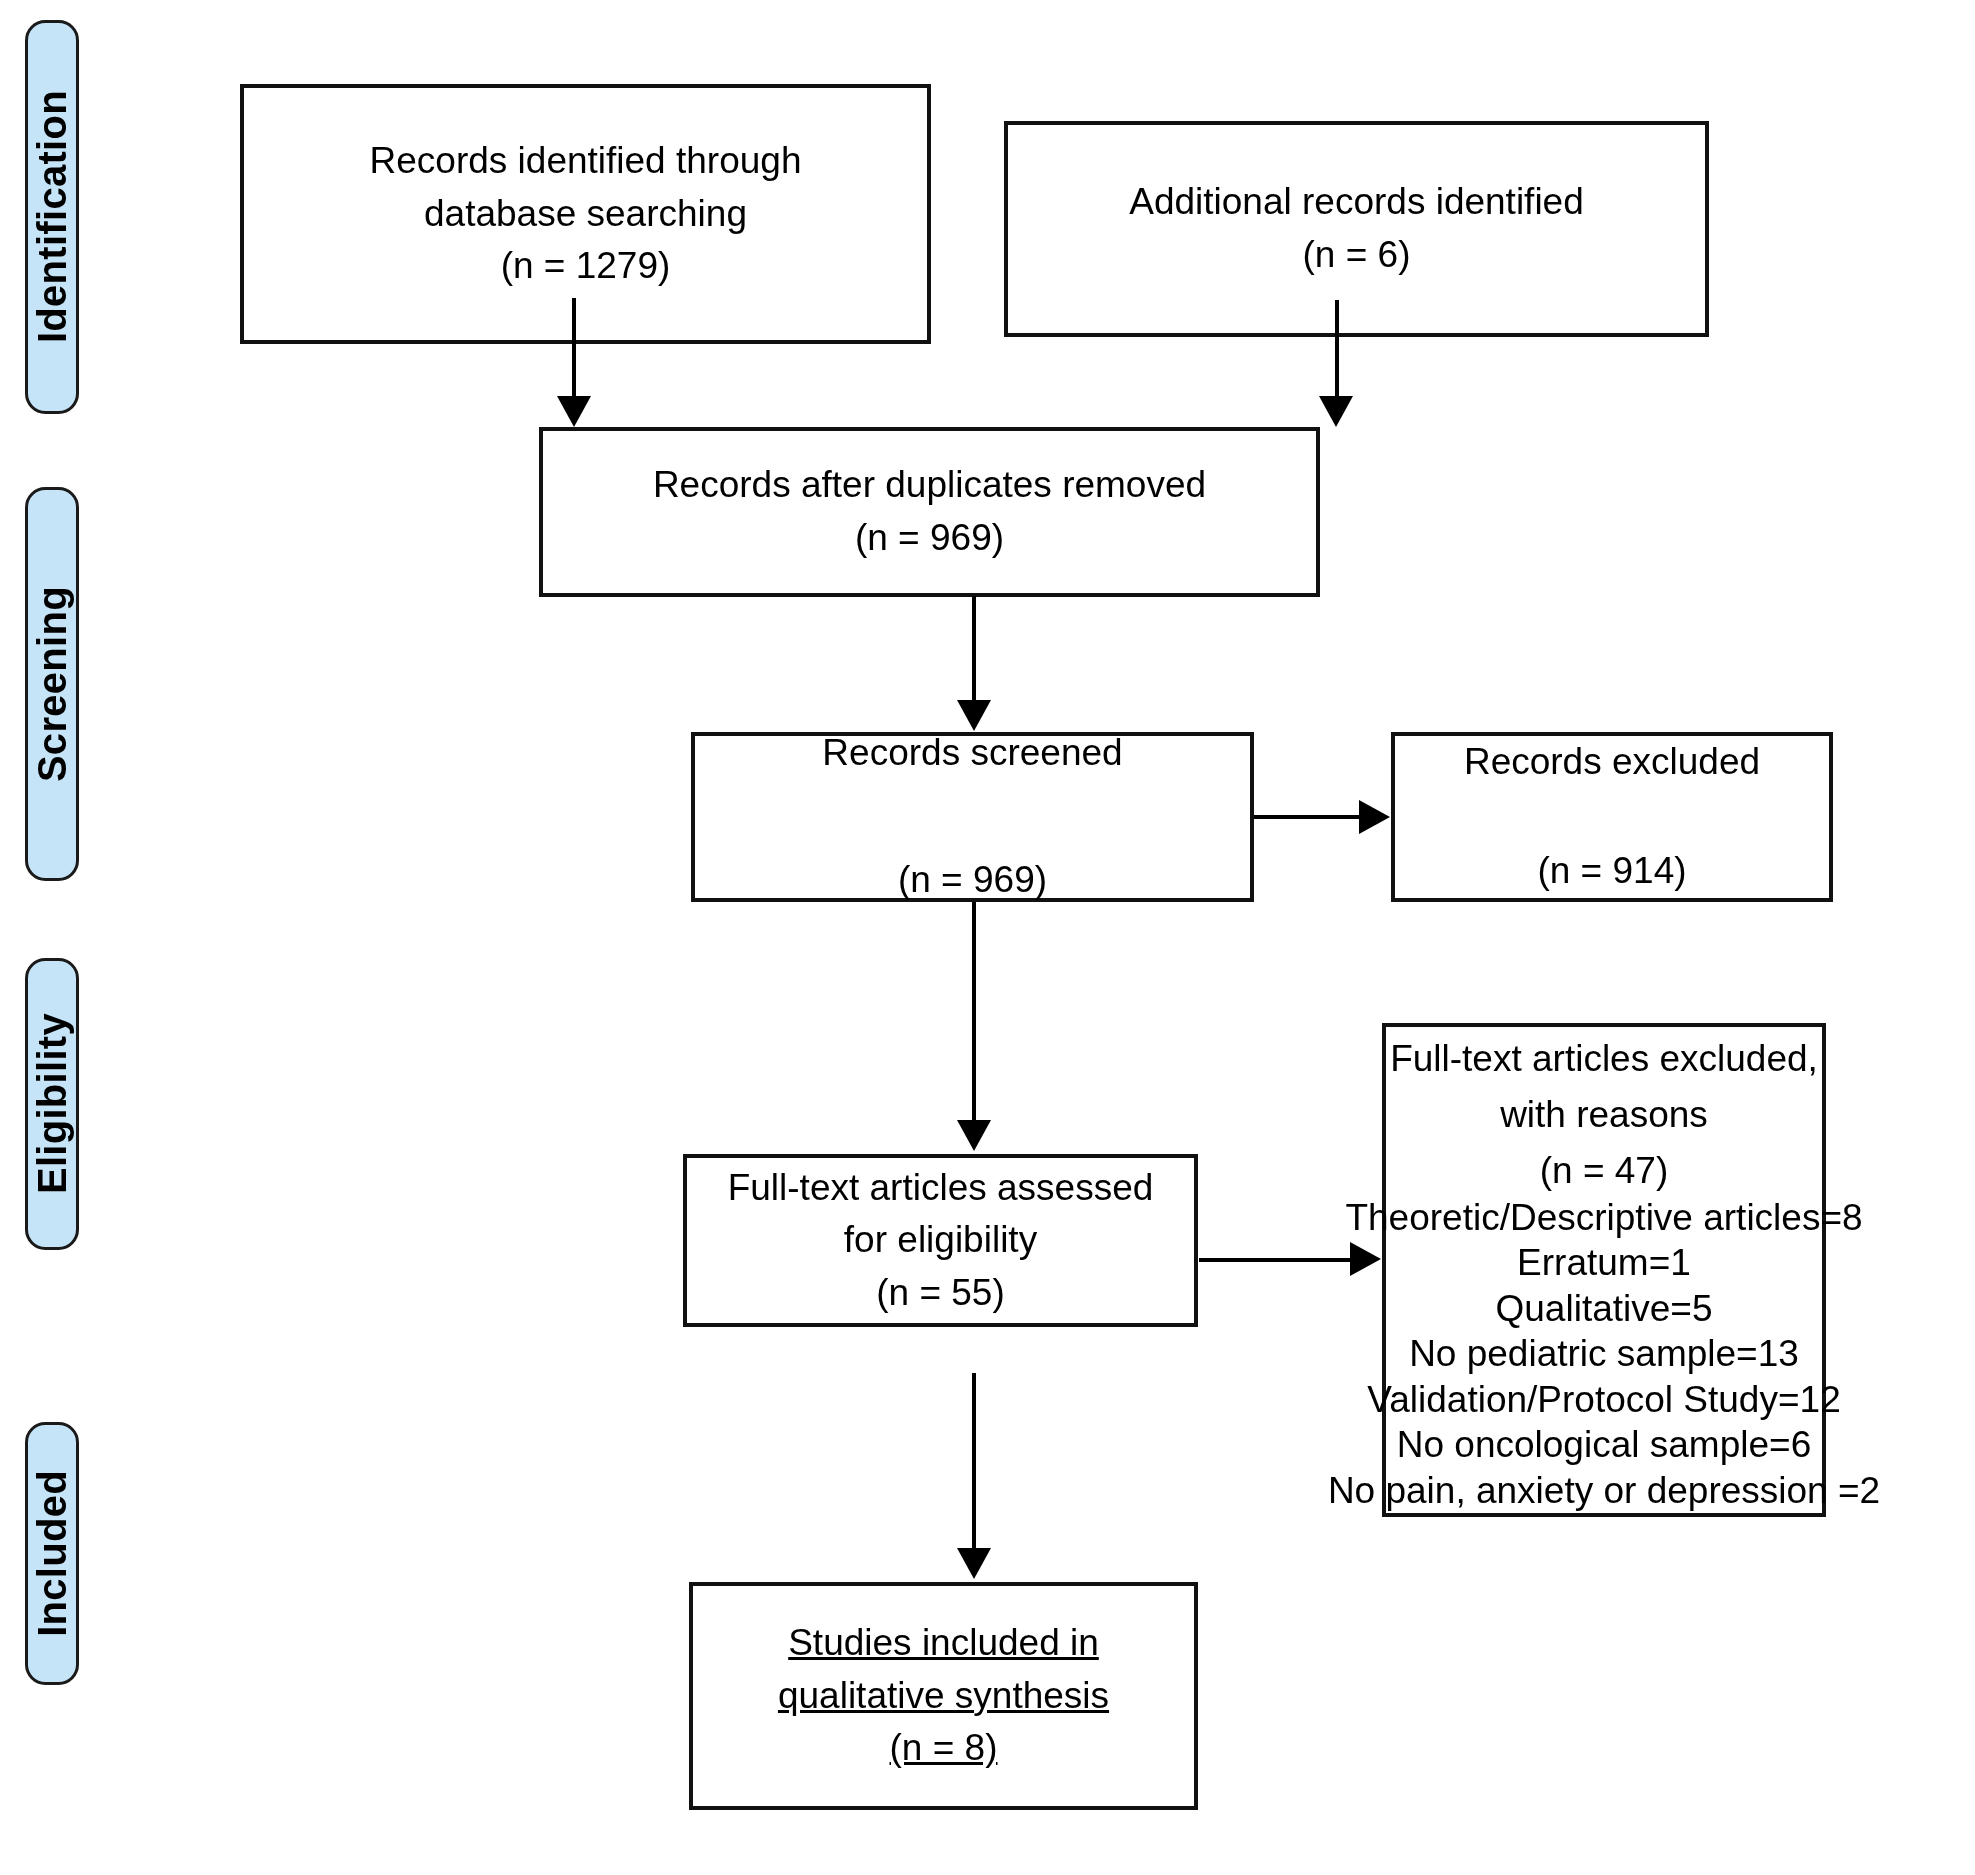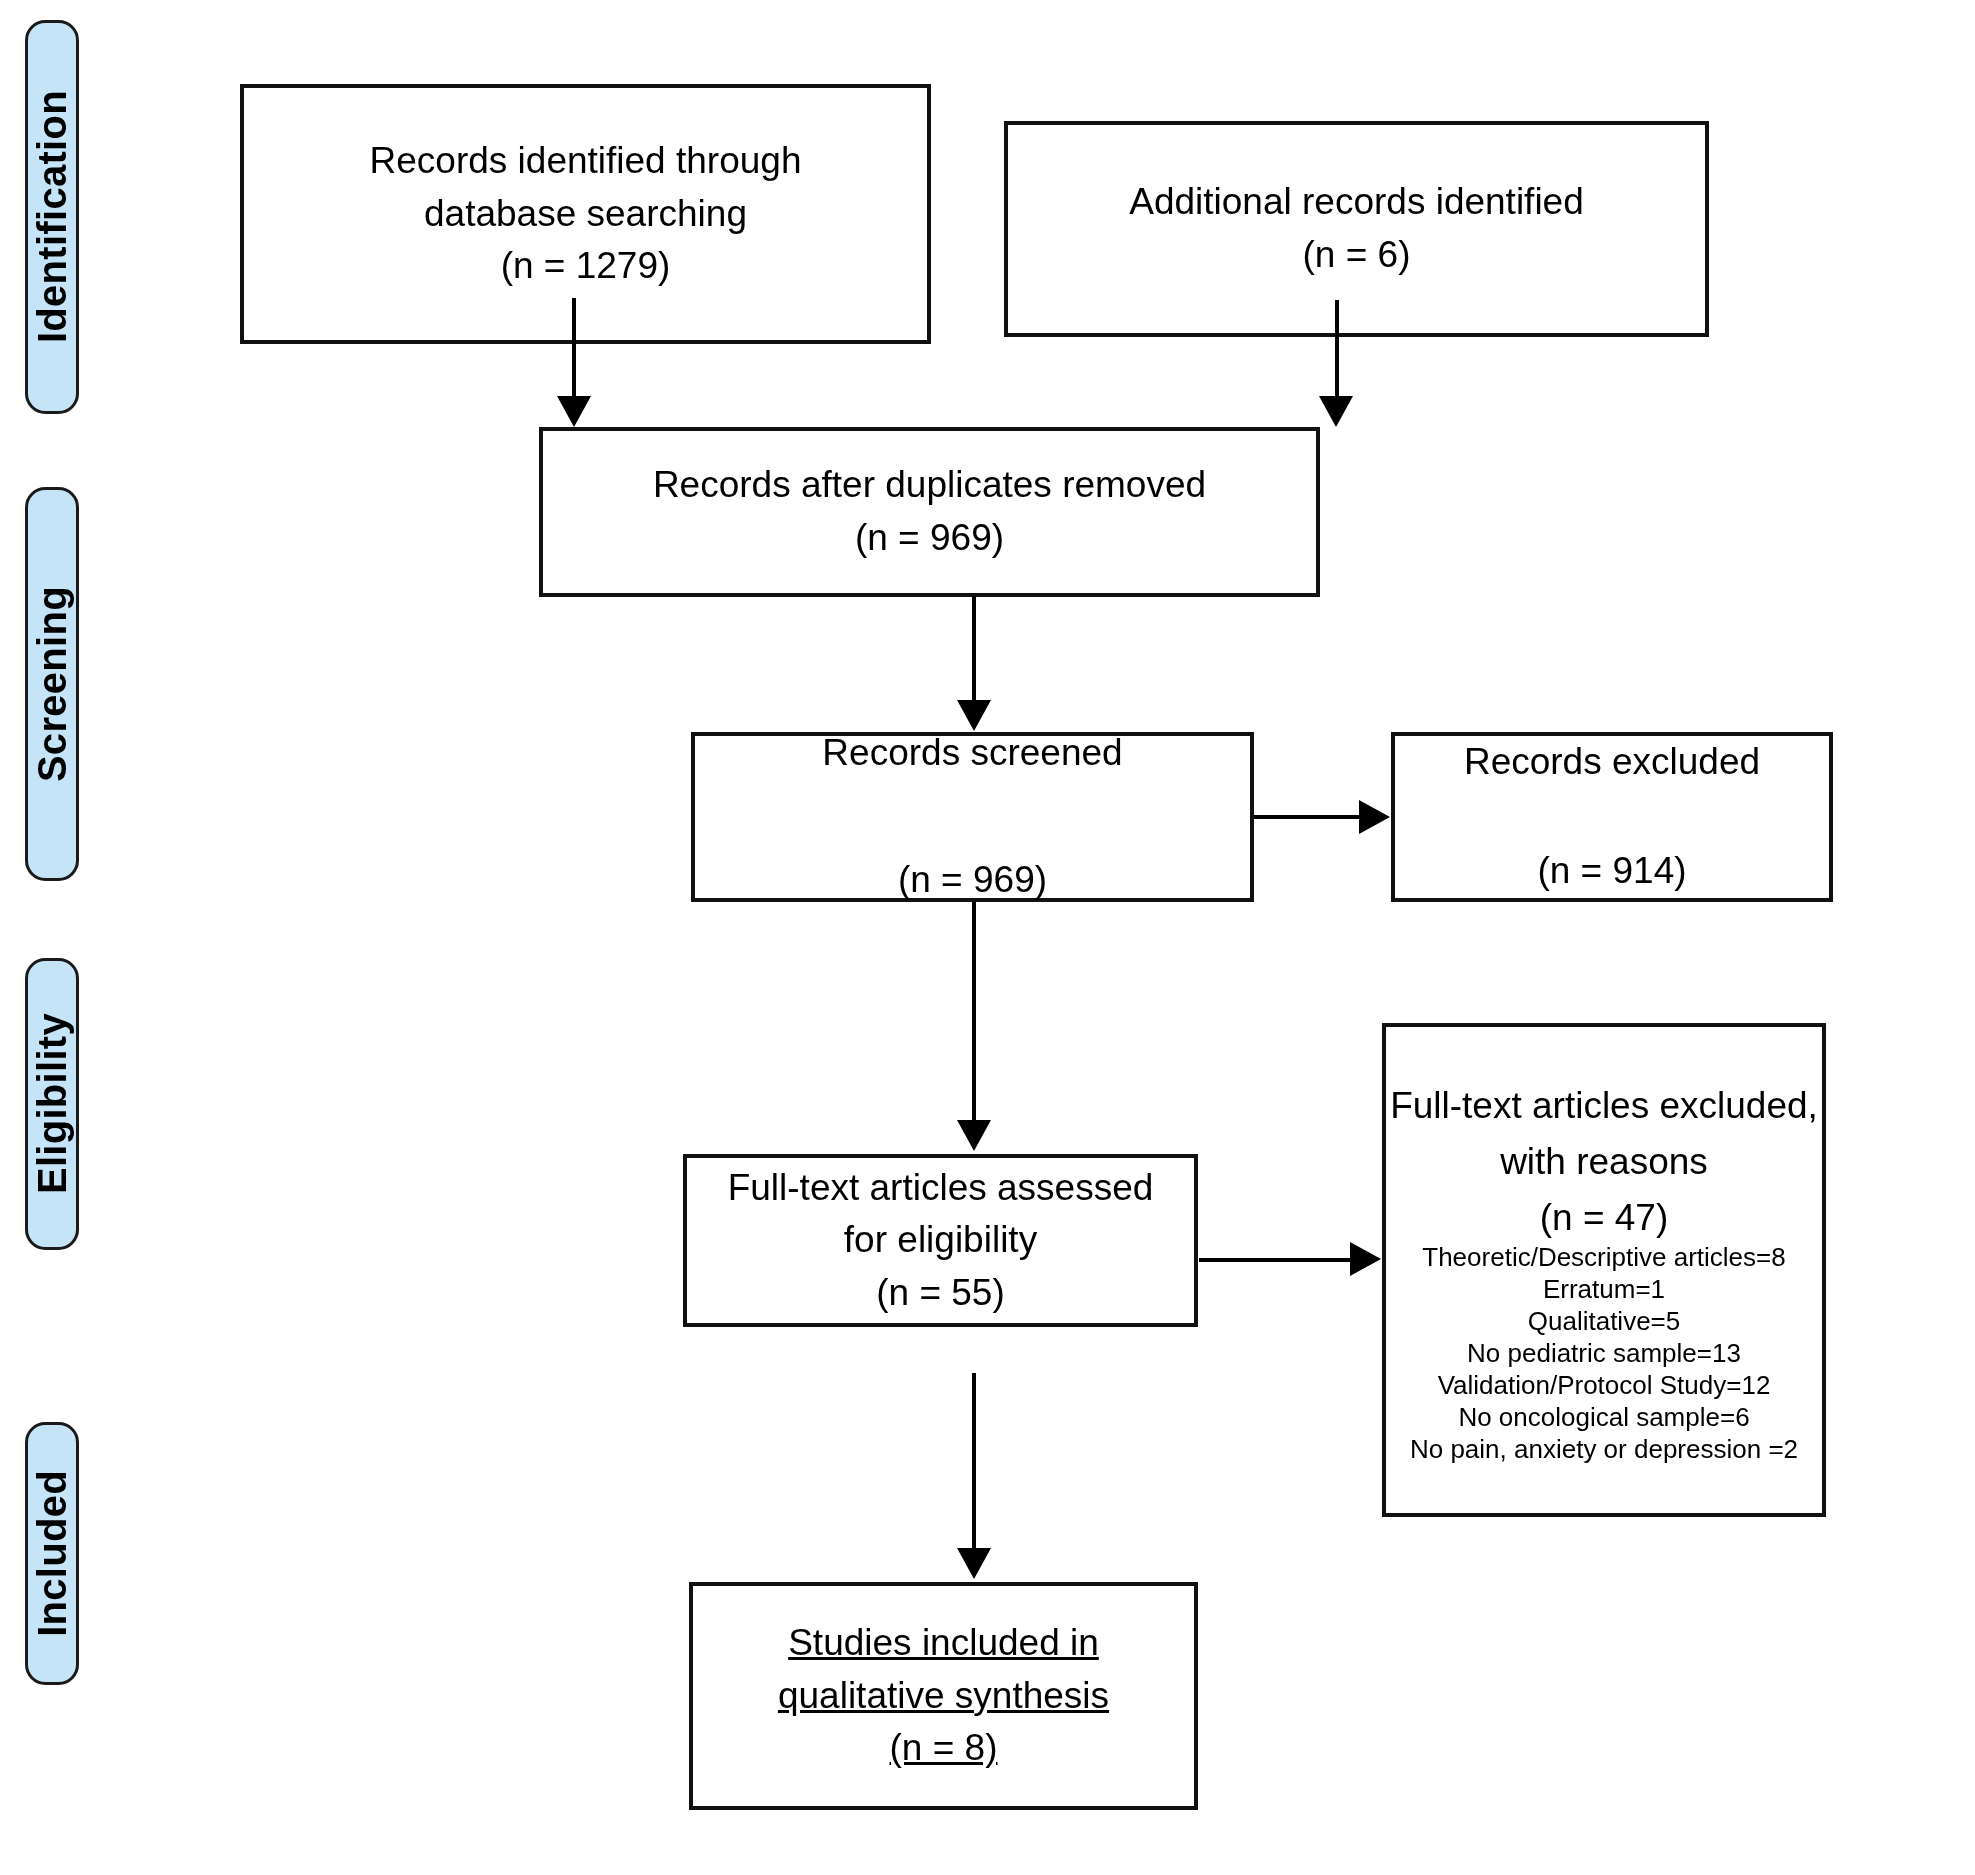--- a/index.html
+++ b/index.html
@@ -59,21 +59,21 @@
     font-size: 37px;
     line-height: 1.42;
     white-space: nowrap;
     color: #000000;
   }
   .flow-box.reasons .line {
     line-height: 1.30;
     margin-top: 8px;
   }
   .flow-box.reasons .reason-line {
-    font-size: 26px;
+    font-size: 37px;
     line-height: 1.23;
     white-space: nowrap;
     color: #000000;
   }
 
   
   .v-line {
     position: absolute;
     width: 3.6px;
     background: #000000;

